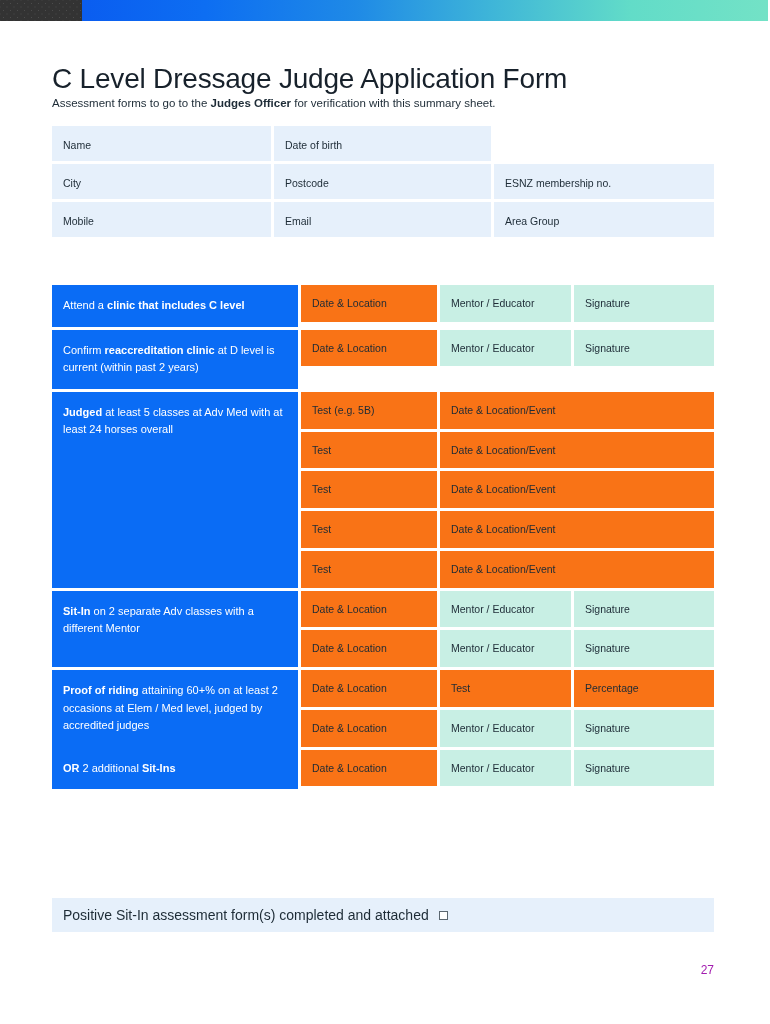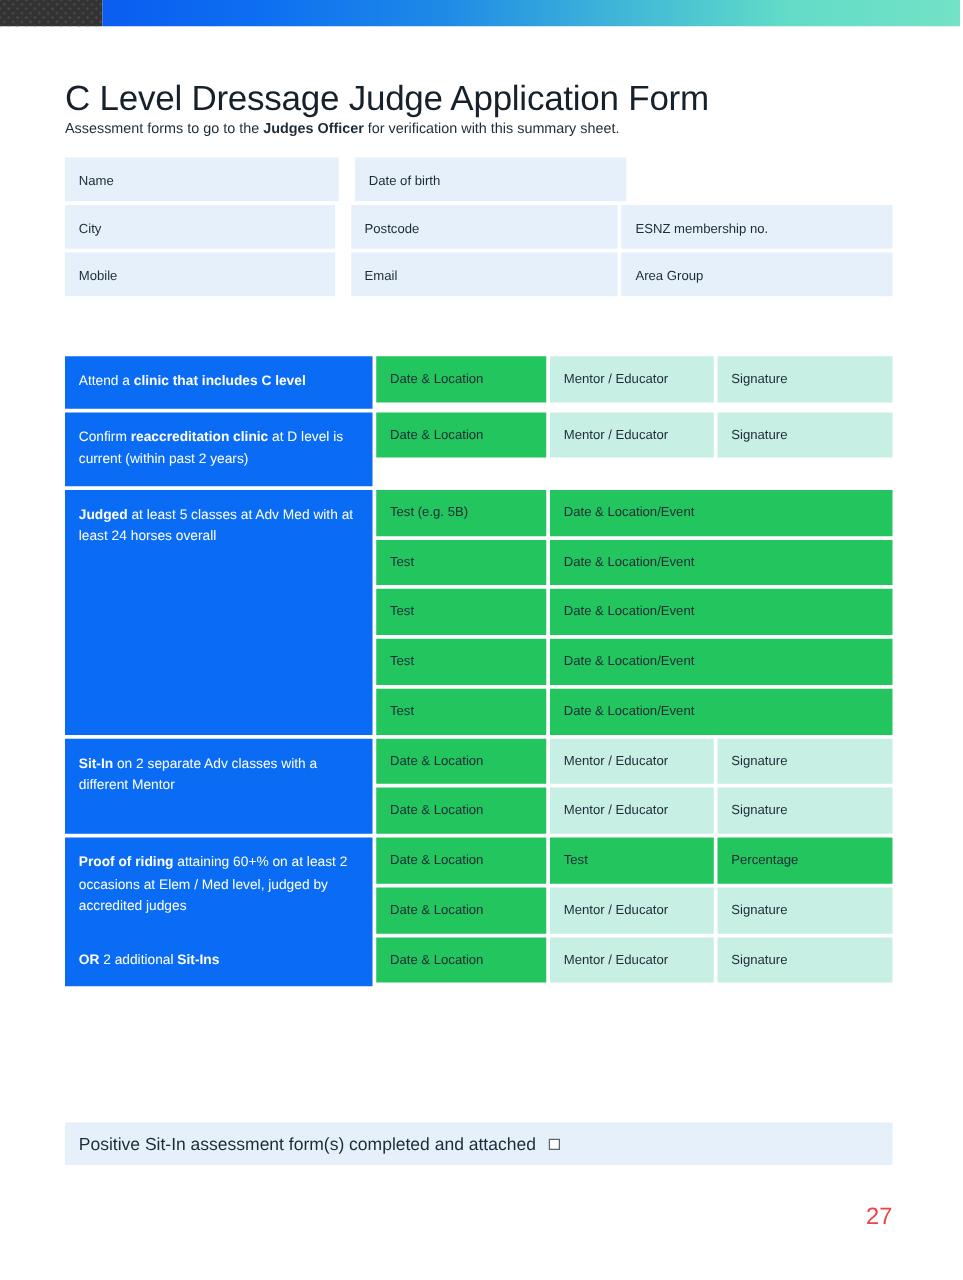--- a/index.html
+++ b/index.html
@@ -93,27 +93,27 @@
   .cell {
     box-sizing: border-box;
     padding: 11px 11px 10px 11px;
     font-size: 10.5px;
     line-height: 1.55;
     color: #1d2b36;
   }
 
   
   .c-lightblue { background: #e6f0fb; }
-  .c-paleblue  { background: #22c55e; }
+  .c-paleblue  { background: #f97316; }
   .c-mint      { background: #c8efe4; }
 
   
   #info-table { top: 126px; }
   .info-row { margin-bottom: 3px; }
-  .info-left  { width: 219px; margin-right: 13px; height: 35px; }
+  .info-left  { width: 219px; margin-right: 3px; height: 35px; }
   .info-mid   { width: 217px; margin-right: 3px; height: 35px; }
   .info-right { width: 220px; height: 35px; }
   .info-right-tall { width: 220px; height: 73px; }
   .info-spacer { width: 220px; }
 
   
   #req-table { top: 285px; }
 
   .req-block {
     display: flex;
@@ -175,22 +175,22 @@
     height: 7px;
     border: 1px solid #5b6770;
     background: #ffffff;
     margin-left: 10px;
   }
 
   .pagenum {
     position: absolute;
     right: 56px;
     top: 963px;
-    font-size: 19px;
-    color: #ef4444;
+    font-size: 12px;
+    color: #a21caf;
     text-align: center;
   }
 </style>
 </head>
 <body>
 
 <div class="topbar">
   <div class="topbar-dark"></div>
   <div class="topbar-grad"></div>
 </div>

